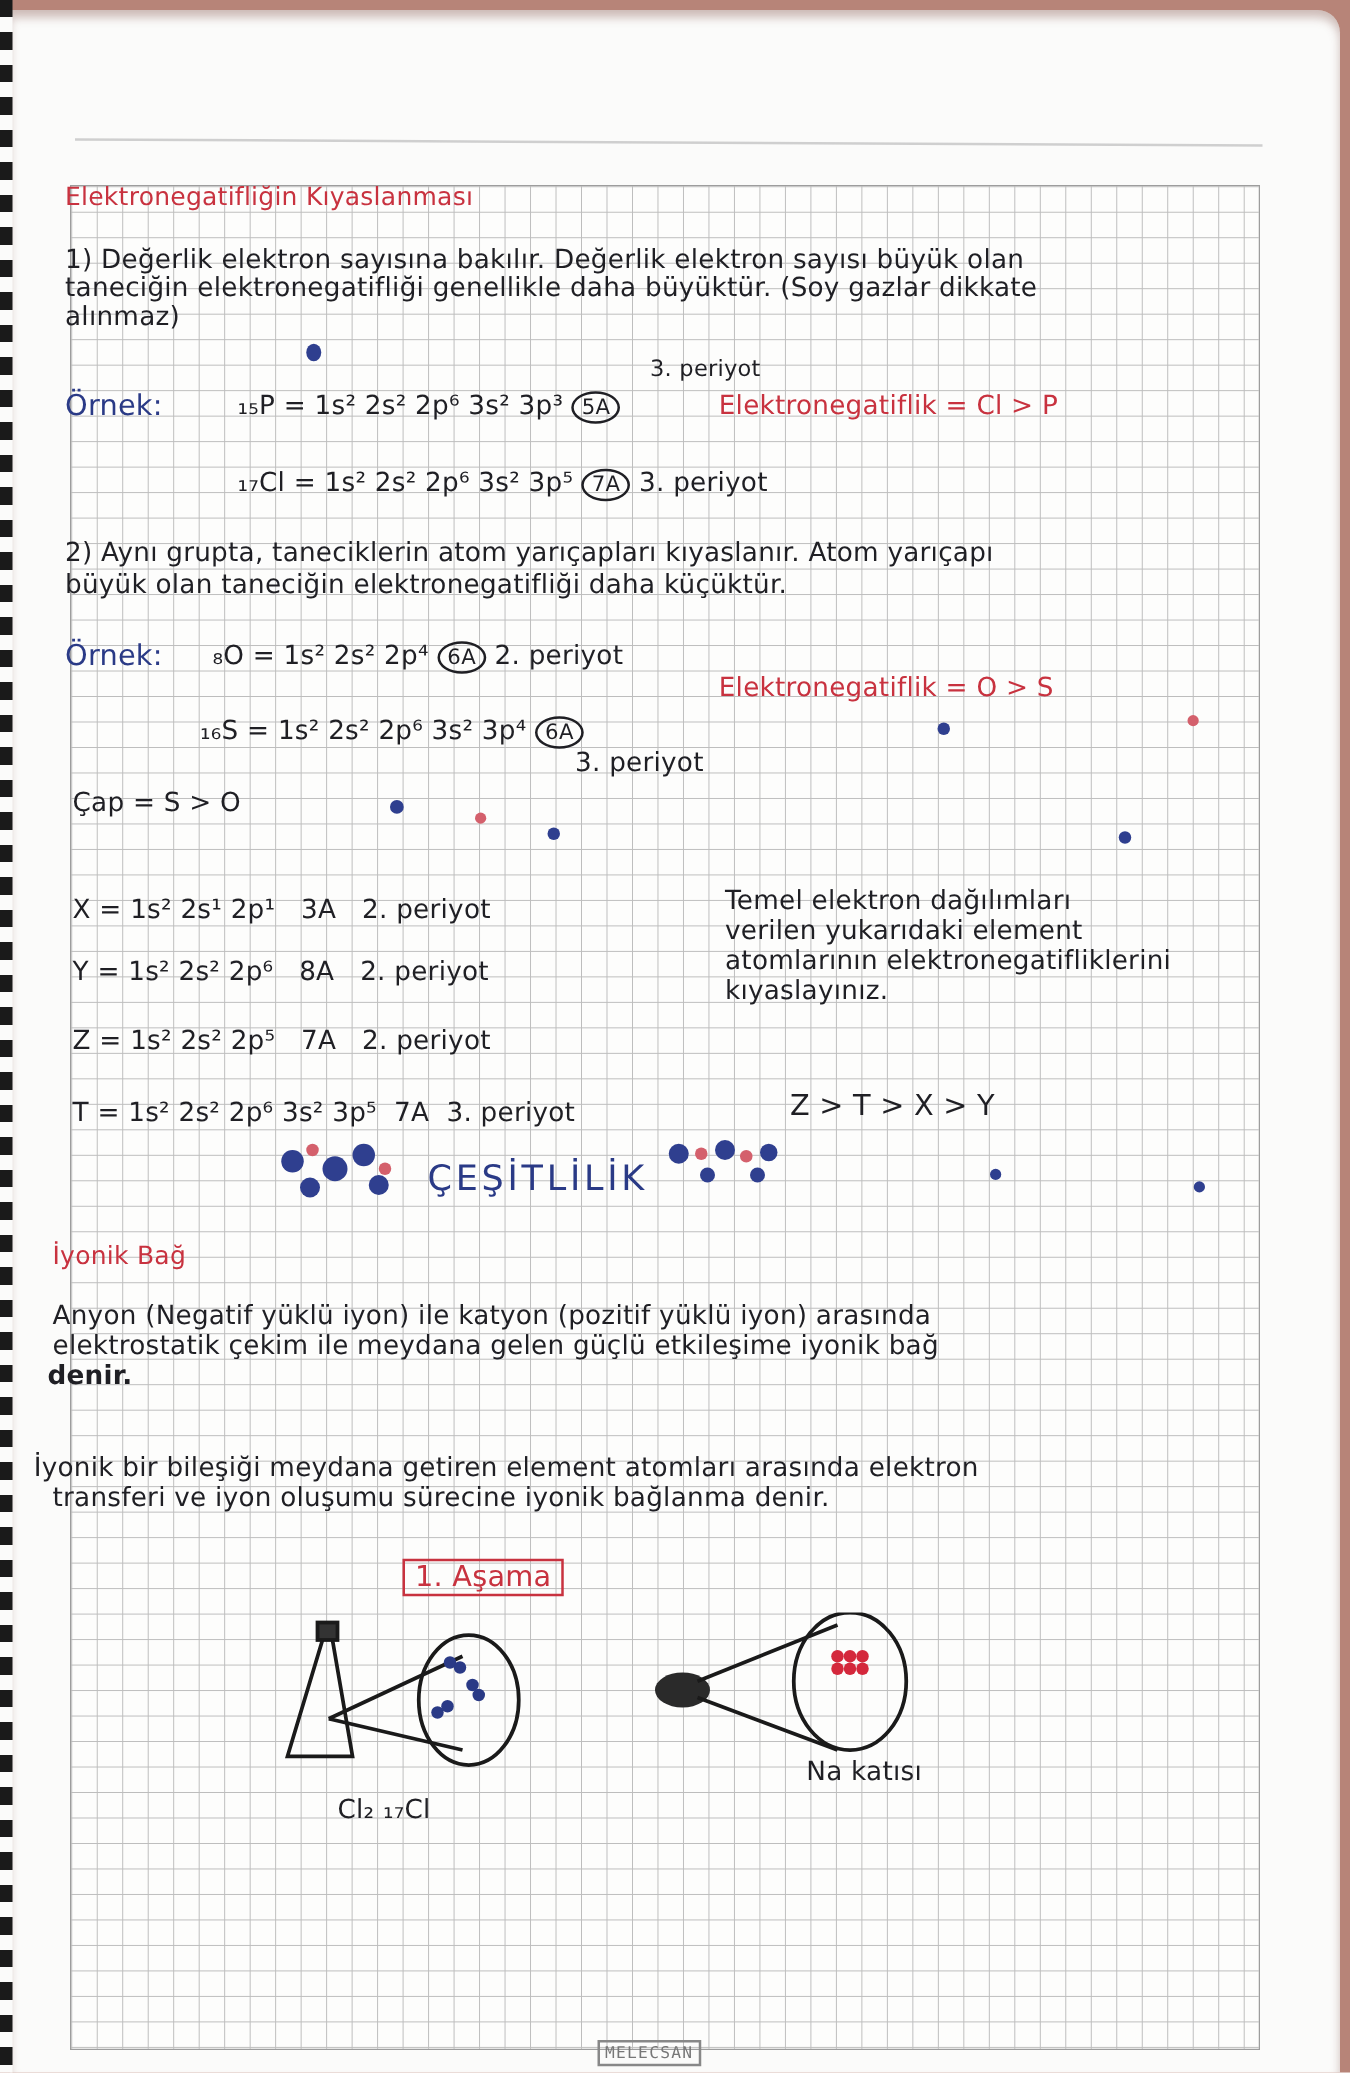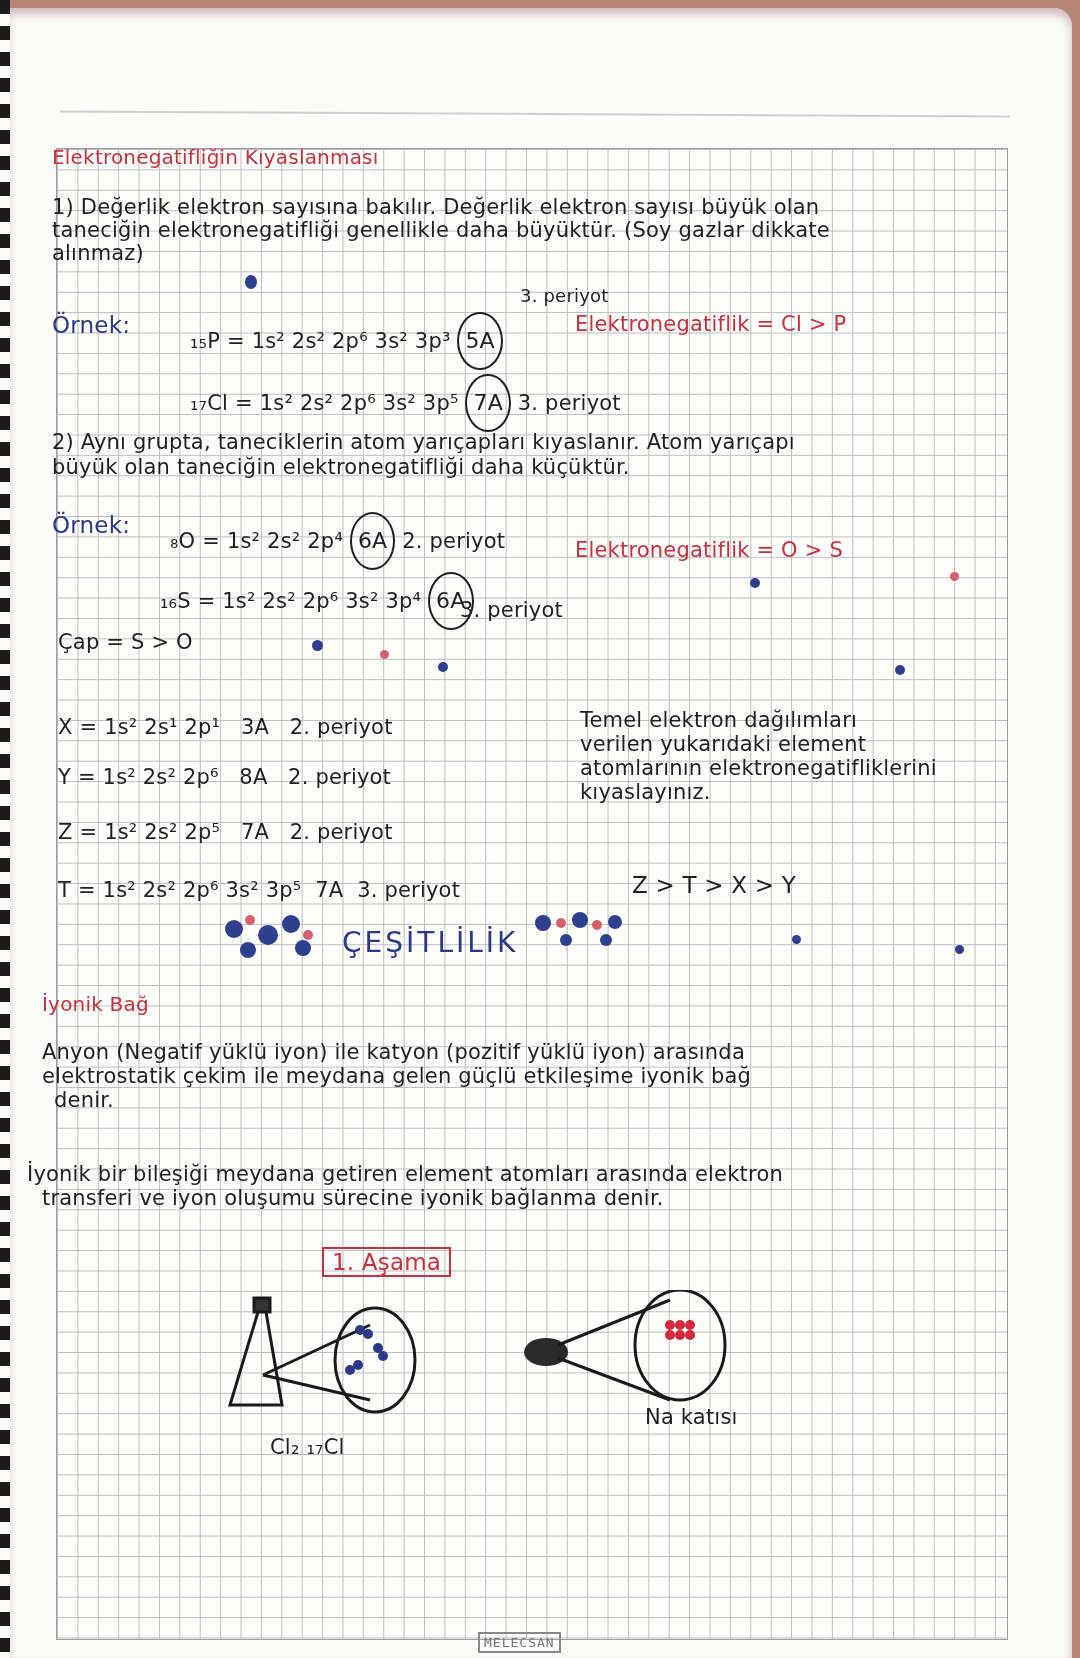--- a/index.html
+++ b/index.html
@@ -38,21 +38,21 @@
     color: #1f1f24; white-space: nowrap;
     letter-spacing: 0.2px;
   }
   .red { color: #c8323f; }
   .blue { color: #2a3a86; }
   .title { font-size: 20px; }
   .body { font-size: 21px; }
   .small { font-size: 18px; }
   .circled {
     display: inline-block; border: 2px solid #1f1f24; border-radius: 50%;
-    padding: 16px 6px; font-size: 22px; line-height: 22px;
+    padding: 0 6px; font-size: 17px; line-height: 22px;
   }
   .boxed {
     display: inline-block; border: 2px solid #c8323f; padding: 0 8px;
   }
   .dot { position: absolute; border-radius: 50%; }
   .dot.b { background: #2f3f8f; }
   .dot.r { background: #d4606c; }
   .brand {
     position: absolute; left: 478px; top: 1632px;
     border: 2px solid #888; padding: 1px 4px;
@@ -158,21 +158,21 @@
 <div class="dot b" style="left:750px;top:578px;width:10px;height:10px;"></div>
 <div class="dot b" style="left:895px;top:665px;width:10px;height:10px;"></div>
 <div class="dot r" style="left:950px;top:572px;width:9px;height:9px;"></div>
 <div class="dot b" style="left:792px;top:935px;width:9px;height:9px;"></div>
 <div class="dot b" style="left:955px;top:945px;width:9px;height:9px;"></div>
 
 <div class="hw red title" style="left:42px;top:992px;">İyonik Bağ</div>
 
 <div class="hw body" style="left:42px;top:1040px;">Anyon (Negatif yüklü iyon) ile katyon (pozitif yüklü iyon) arasında</div>
 <div class="hw body" style="left:42px;top:1064px;">elektrostatik çekim ile meydana gelen güçlü etkileşime iyonik bağ</div>
-<div class="hw body" style="left:54px;top:1088px;">denir.</div>
+<div class="hw body" style="left:38px;top:1088px;font-weight:bold;">denir.</div>
 
 <div class="hw body" style="left:27px;top:1162px;">İyonik bir bileşiği meydana getiren element atomları arasında elektron</div>
 <div class="hw body" style="left:42px;top:1186px;">transferi ve iyon oluşumu sürecine iyonik bağlanma denir.</div>
 
 <div class="hw red body" style="left:322px;top:1247px;font-size:23px;">
   <span class="boxed">1. Aşama</span>
 </div>
 
 <svg style="position:absolute;left:200px;top:1290px;" width="560" height="150">
 

